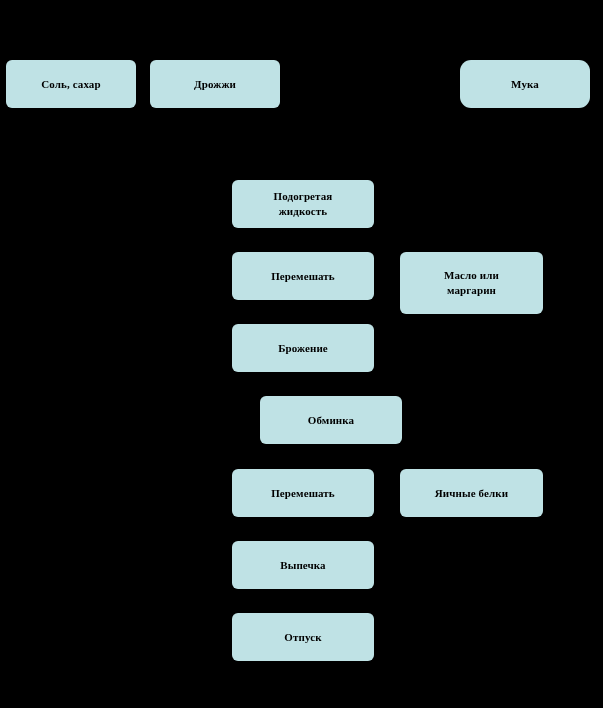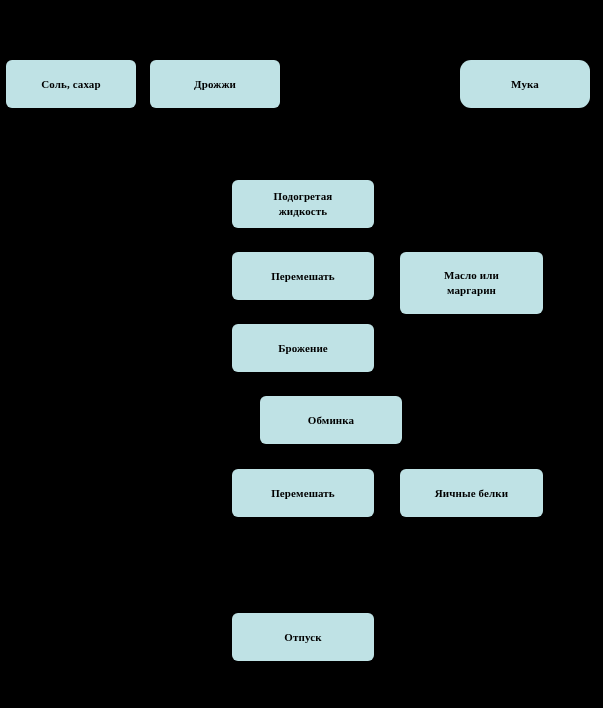--- a/index.html
+++ b/index.html
@@ -76,20 +76,23 @@
   </div>
 
   <div class="node" style="left:232px; top:396px; width:142px; height:48px;margin-left:28px;">
     <span>Обминка</span>
   </div>
 
   <div class="node" style="left:232px; top:469px; width:142px; height:48px;">
     <span>Перемешать</span>
   </div>
 
+  <div class="node" style="left:232px; top:541px; width:142px; height:48px;">
+    <span>Выпечка</span>
+  </div>
 
   <div class="node" style="left:232px; top:613px; width:142px; height:48px;">
     <span>Отпуск</span>
   </div>
 
   <div class="node" style="left:400px; top:252px; width:143px; height:62px;">
     <span>Масло или</span>
     <span class="line2">маргарин</span>
   </div>
 

